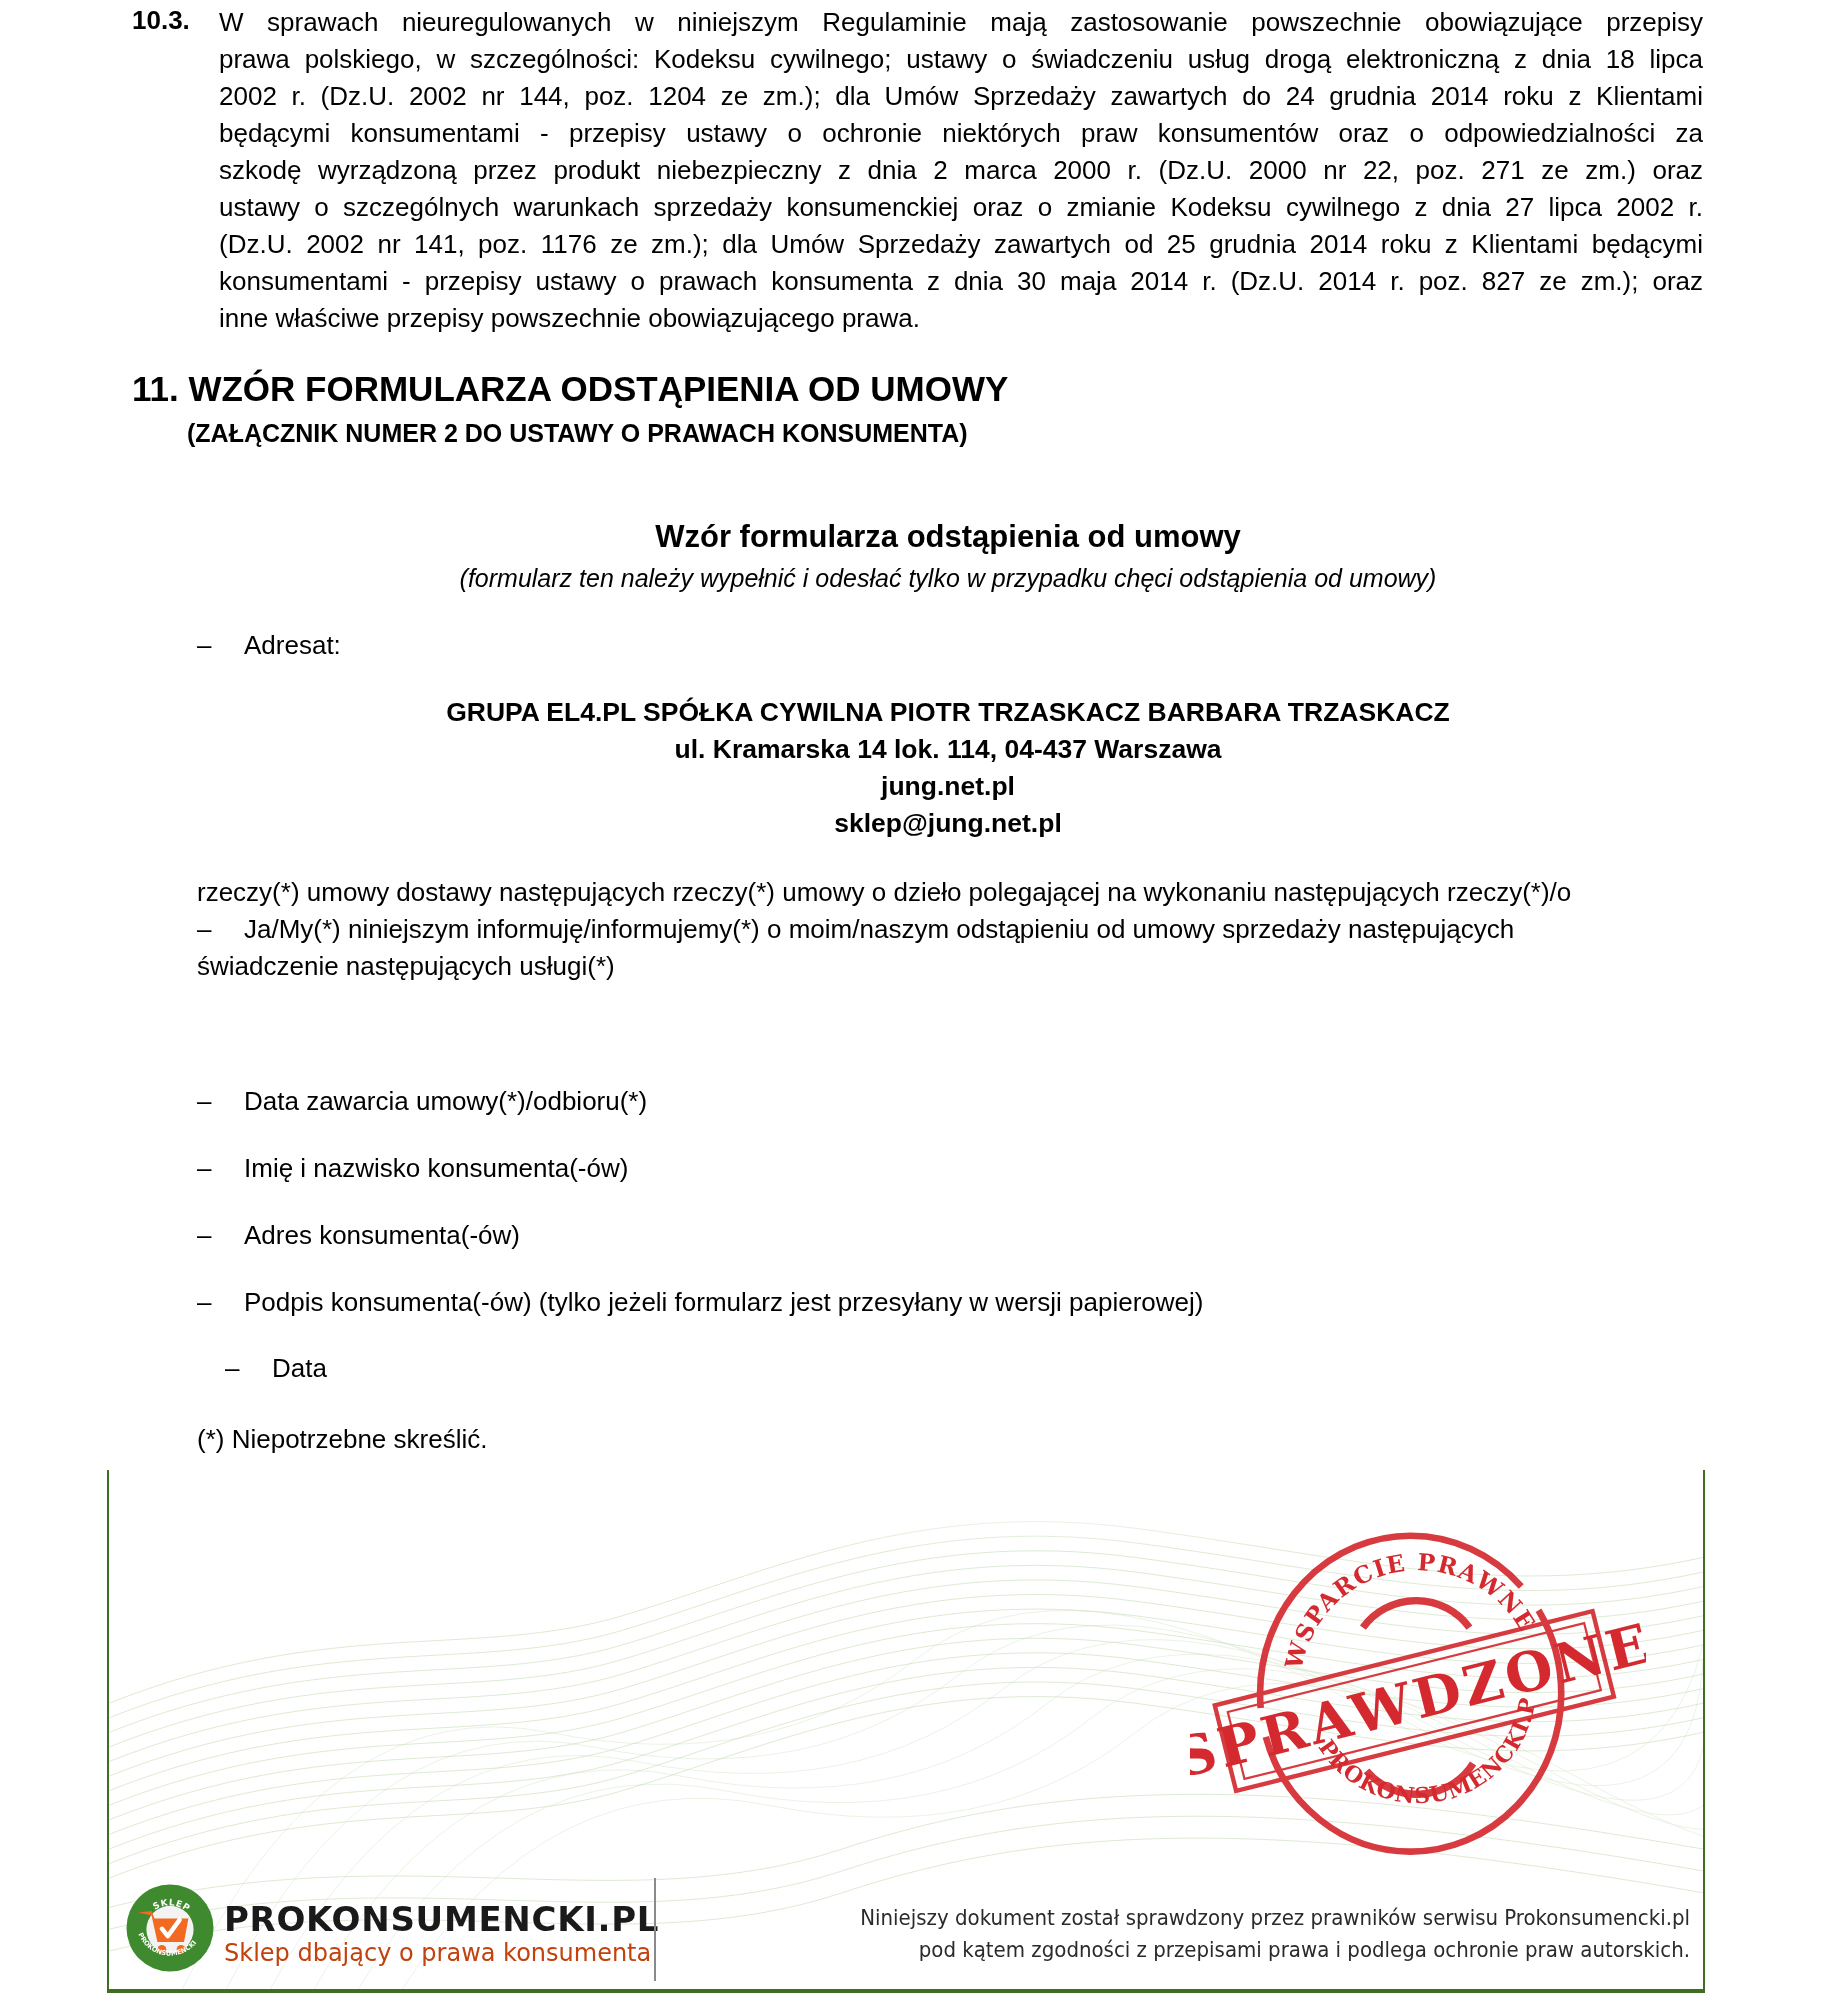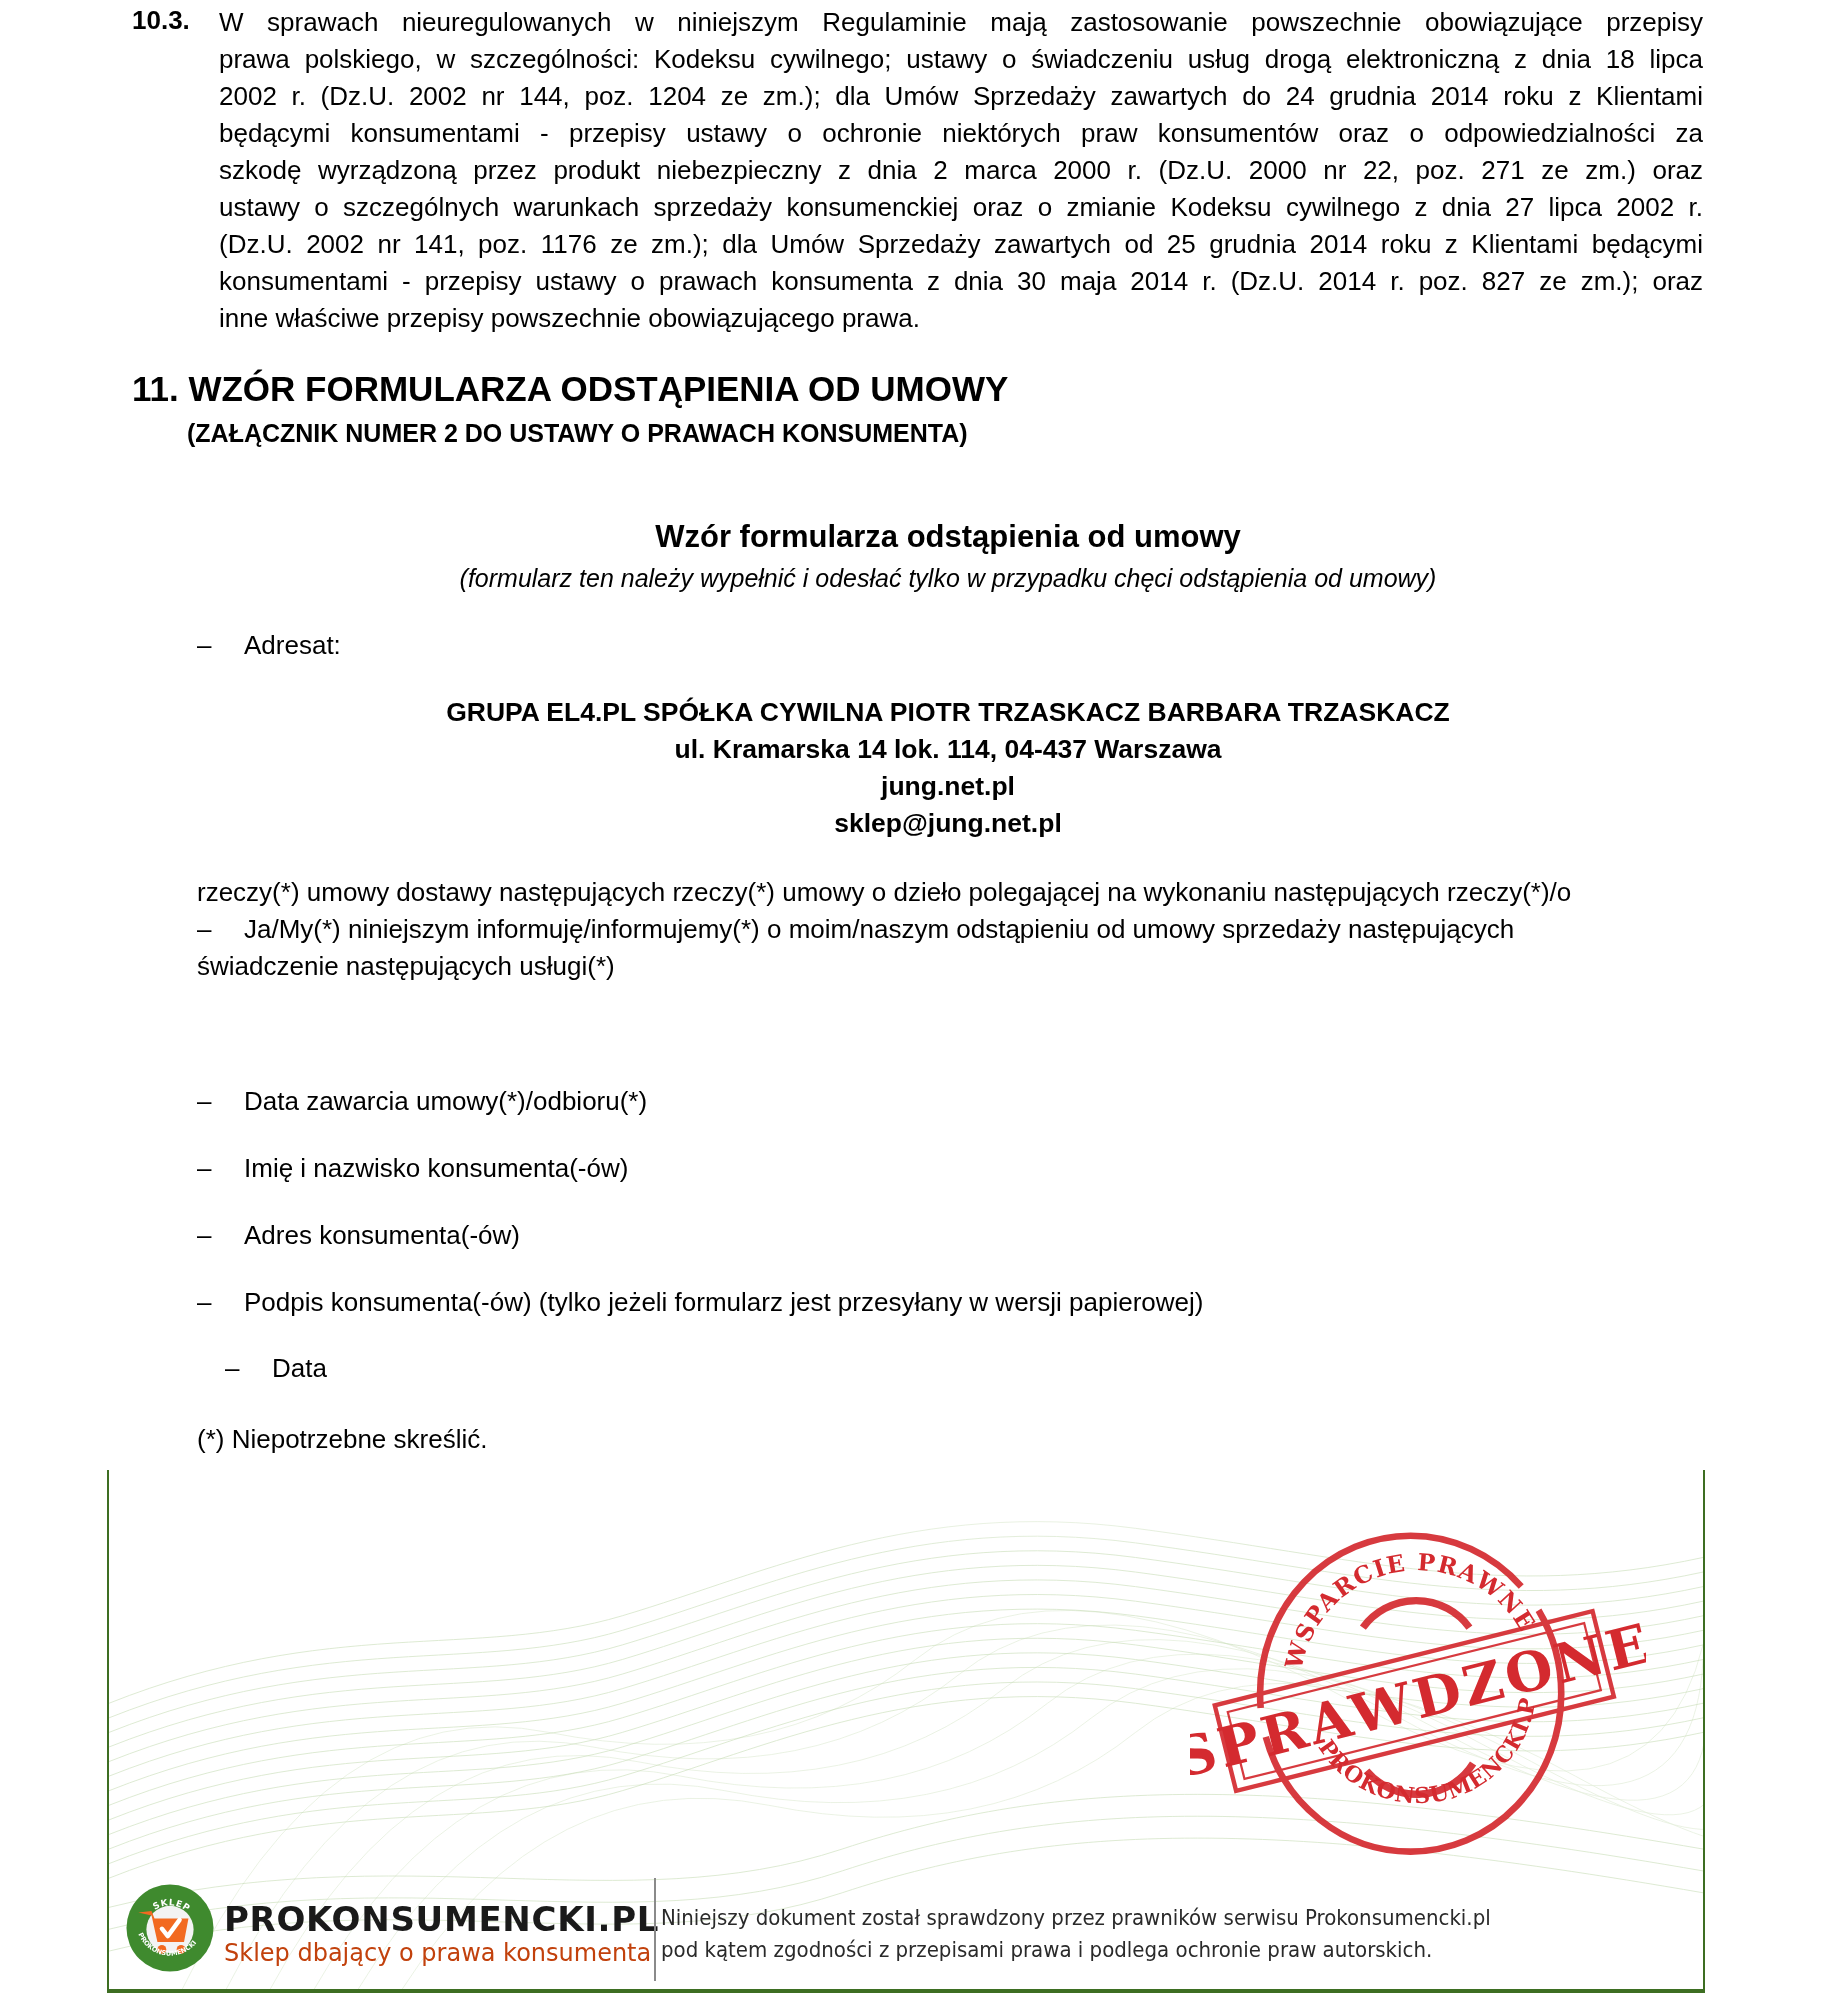--- a/index.html
+++ b/index.html
@@ -41,21 +41,21 @@
                           background: linear-gradient(#ffffff, rgba(255,255,255,0)); z-index: 2; }
   .guilloche { position: absolute; left: 0; top: 0; width: 100%; height: 100%; z-index: 1; }
 
   .stamp { position: absolute; left: 1190px; top: 1499px; width: 456px; height: 382px; z-index: 3; }
 
   .logo { position: absolute; left: 125px; top: 1883px; width: 90px; height: 90px; z-index: 3; }
   .brand { position: absolute; left: 224px; top: 1900px; z-index: 3; font-family: "DejaVu Sans", sans-serif; }
   .brand-name { font-size: 34px; font-weight: bold; color: #1a1a1a; line-height: 38px; letter-spacing: 0.7px; }
   .brand-tag { font-size: 24px; color: #c2410c; line-height: 31px; }
   .divider { position: absolute; left: 654px; top: 1878px; width: 1.5px; height: 103px; background: #8a8a8a; z-index: 3; }
-  .notice { position: absolute; left: 661px; top: 1902px; width: 1029px; text-align: left; z-index: 3;
+  .notice { position: absolute; left: 661px; top: 1902px; width: 1029px; text-align: right; z-index: 3;
             font-family: "DejaVu Sans Condensed", "DejaVu Sans", sans-serif; font-size: 22px; line-height: 32px; color: #2a2a2a; }
 </style>
 </head>
 <body>
 
 <div class="abs sec103-num">10.3.</div>
 <div class="abs sec103-body">
   <span class="ln">W sprawach nieuregulowanych w niniejszym Regulaminie mają zastosowanie powszechnie obowiązujące przepisy</span>
   <span class="ln">prawa polskiego, w szczególności: Kodeksu cywilnego; ustawy o świadczeniu usług drogą elektroniczną z dnia 18 lipca</span>
   <span class="ln">2002 r. (Dz.U. 2002 nr 144, poz. 1204 ze zm.); dla Umów Sprzedaży zawartych do 24 grudnia 2014 roku z Klientami</span>

